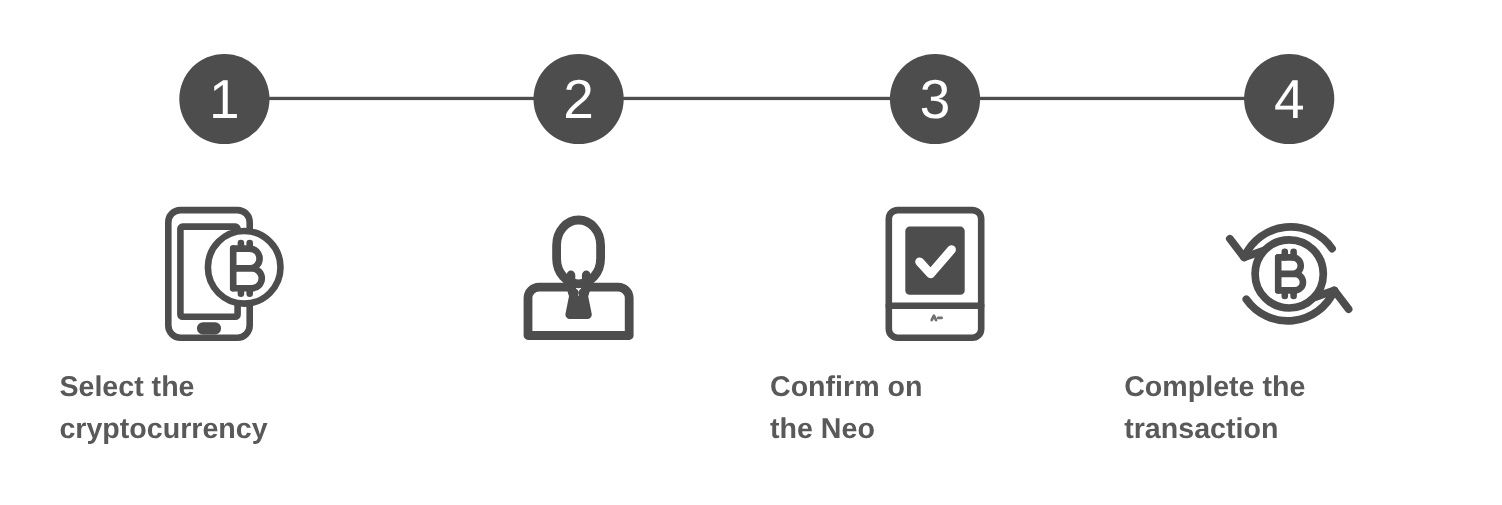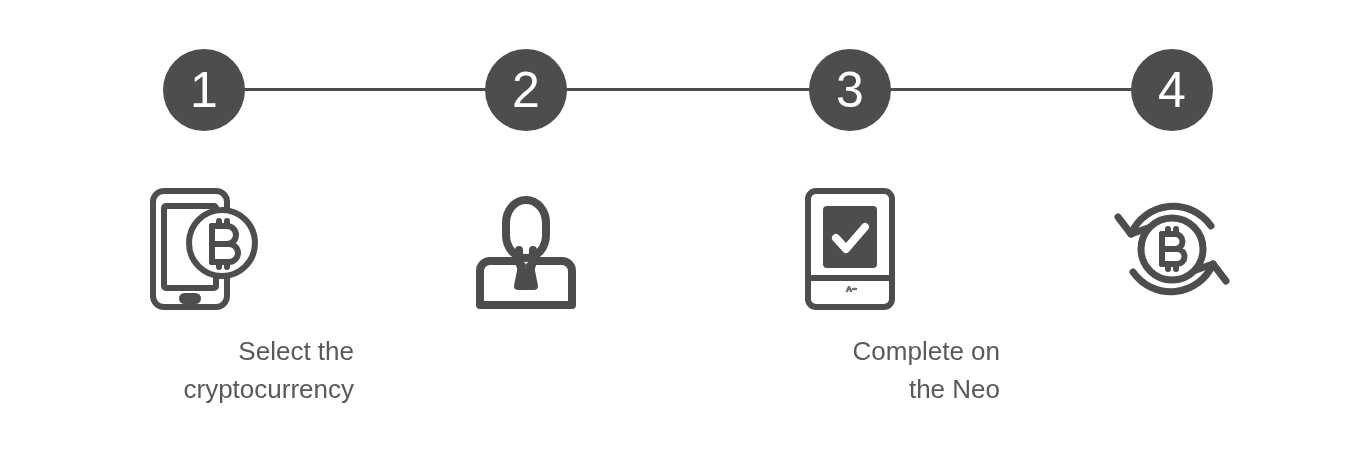--- a/index.html
+++ b/index.html
@@ -77,25 +77,26 @@
     justify-content: center;
   }
   .icon-wrap svg { display: block; }
 
   .caption {
     position: absolute;
     left: 50%;
     top: 332px;
     width: 300px;
     margin-left: -150px;
-    text-align: right;
+    text-align: left;
     color: #595959;
     font-size: 26px;
     line-height: 38px;
     white-space: pre-line;
+    font-weight: bold;
   }
 </style>
 </head>
 <body>
 
 <div id="stepper">
 
   <div class="track"></div>
 
   <div class="steps">
@@ -133,33 +134,35 @@
       <div class="badge">3</div>
       <div class="icon-wrap">
         <svg width="94" height="126" viewBox="0 0 94 126" fill="none" stroke="#4d4d4d" stroke-width="6" stroke-linecap="round" stroke-linejoin="round">
           <rect x="5" y="5" width="84" height="116" rx="8"></rect>
           <path d="M5 92 h84"></path>
           <rect x="20" y="20" width="54" height="62" rx="4" fill="#4d4d4d" stroke="none"></rect>
           <path d="M33 52 l10 11 l19 -22" stroke="#ffffff" stroke-width="8"></path>
           <path d="M44 105 l2 -4 l2 4 M50 103 h3" stroke-width="2.5" opacity="0.8"></path>
         </svg>
       </div>
-      <div class="caption">Complete on
+      <div class="caption">Confirm on
 the Neo</div>
     </div>
 
     <div class="step" style="left:1172px">
       <div class="badge">4</div>
       <div class="icon-wrap">
         <svg width="120" height="122" viewBox="0 0 120 122" fill="none" stroke="#4d4d4d" stroke-width="7" stroke-linecap="round" stroke-linejoin="round">
           <circle cx="60" cy="61" r="31"></circle>
           <path d="M50 46 L50 76 M56 41 L56 46 M56 76 L56 81 M64 41 L64 46 M64 76 L64 81" stroke-width="6"></path>
           <path d="M50 46 h13 a7.5 7.5 0 0 1 0 15 h-13 M50 61 h15 a7.5 7.5 0 0 1 0 15 h-15" stroke-width="6"></path>
           <path d="M19 46 A46 46 0 0 1 99 38"></path>
           <path d="M6 29 L19 46 L36 40"></path>
           <path d="M101 76 A46 46 0 0 1 21 84"></path>
           <path d="M114 93 L101 76 L84 82"></path>
         </svg>
       </div>
+      <div class="caption">Complete the
+transaction</div>
     </div>
 
   </div>
 </div>
 
 </body></html>

